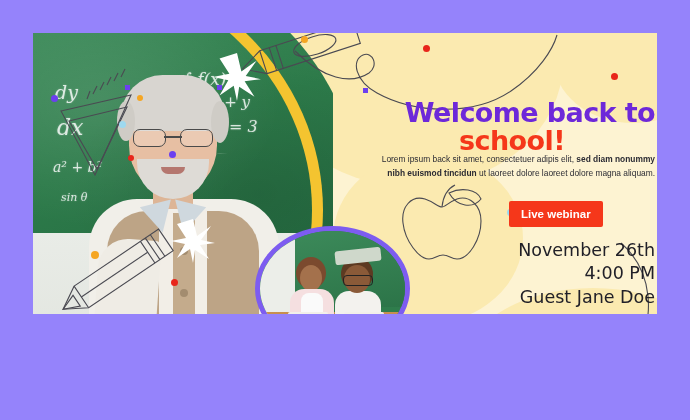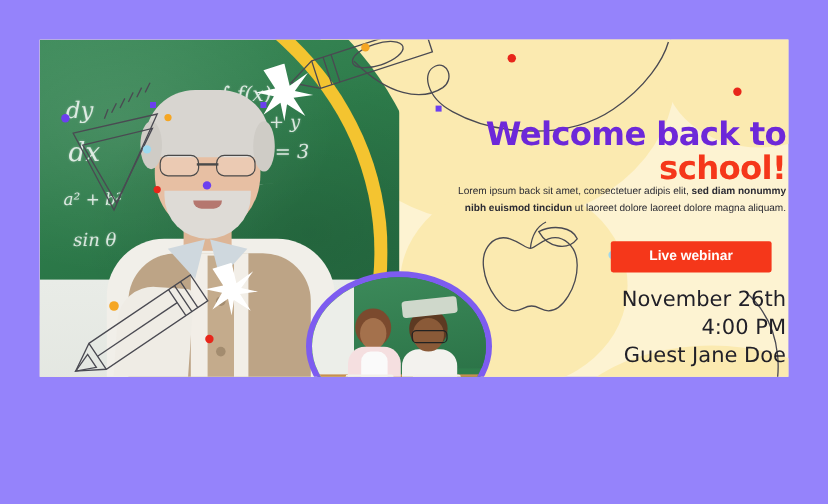--- a/index.html
+++ b/index.html
@@ -46,21 +46,21 @@
     background:linear-gradient(180deg,#e9ece7,#dfe3dc);}
   .chalk{position:absolute;color:rgba(255,255,255,.78);
     font-family:"DejaVu Serif",serif;font-style:italic;pointer-events:none;
     text-shadow:0 0 2px rgba(255,255,255,.35);}
   .cf1{left:22px;top:48px;font-size:19px;}
   .cf2{left:24px;top:82px;font-size:22px;}
   .cf3{left:150px;top:36px;font-size:17px;}
   .cf4{left:172px;top:60px;font-size:15px;}
   .cf5{left:196px;top:84px;font-size:16px;}
   .cf6{left:20px;top:126px;font-size:14px;}
-  .cf7{left:28px;top:158px;font-size:15px;}
+  .cf7{left:28px;top:158px;font-size:11px;}
   .cf8{left:120px;top:150px;font-size:13px;}
   
   .graph{position:absolute;left:128px;top:112px;width:120px;height:96px;}
   .graph i{position:absolute;background:rgba(255,255,255,.6);display:block;}
   .gax{left:6px;top:0;width:1.5px;height:92px;}
   .gay{left:0;top:90px;width:114px;height:1.5px;}
   .gcurve{position:absolute;left:8px;top:8px;width:96px;height:82px;
     border-left:2px solid rgba(255,255,255,.55);
     border-bottom:0;border-radius:60% 0 0 0;transform:rotate(0deg);}
   
@@ -119,32 +119,32 @@
   
   .copy{position:absolute;left:336px;top:0;width:288px;height:353px;}
   .title{
     position:absolute;left:0;top:48px;width:286px;
     text-align:right;
     font-family:"DejaVu Sans",sans-serif;
     font-weight:bold;font-size:27px;line-height:1.04;
     letter-spacing:-.6px;
   }
   .title .l1{display:block;color:#6d28d9;}
-  .title .l2{display:block;color:#f5371a;}
+  .title .l2{display:block;color:#f5371a;text-align:center;}
   .body{
     position:absolute;left:10px;top:112px;width:276px;
     text-align:right;color:#2b2b33;
     font-size:8.4px;line-height:1.62;
   }
   .body b{font-weight:bold;}
   .cta{
     position:absolute;left:140px;top:168px;
     background:#f5371a;color:#fff;
     font-size:11.5px;font-weight:bold;
-    padding:7px 32px;border:0;border-radius:2px;
+    padding:7px 12px;border:0;border-radius:2px;
     font-family:"Liberation Sans",sans-serif;cursor:pointer;
   }
   .meta{
     position:absolute;left:0;top:206px;width:286px;text-align:right;
     color:#212028;font-size:17.5px;line-height:1.34;
     font-family:"DejaVu Sans",sans-serif;
   }
   .meta span{display:block;}
   .url{
     position:absolute;left:0;top:283px;width:286px;text-align:right;

